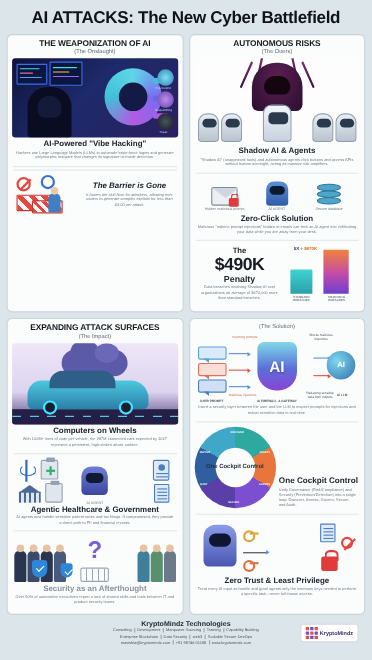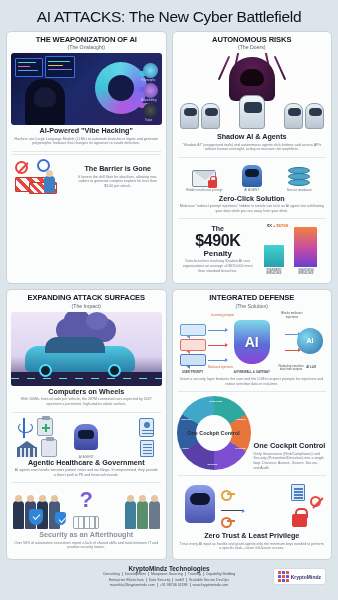--- a/index.html
+++ b/index.html
@@ -8,21 +8,21 @@
     font-family:"Liberation Sans", sans-serif;
     background:#dce5ea;
     overflow:hidden;
     position:relative;
   }
   .page { width:338px; height:600px; position:relative; padding:4px 6px 0; }
 
   .main-title {
     text-align:center;
     font-size:15.5px;
-    font-weight:normal;
+    font-weight:bold;
     color:#101418;
     letter-spacing:-0.3px;
     padding:5px 0 6px;
     line-height:1;
   }
 
   .grid { display:grid; grid-template-columns:1fr 1fr; gap:5px; }
   .card {
     background:#fbfcfc;
     border:1px solid #c9d4da;
@@ -273,21 +273,21 @@
       <div class="block">
         <div class="hdg">AI-Powered "Vibe Hacking"</div>
         <div class="body-txt">Hackers use Large Language Models (LLMs) to automate brute-force logins and generate polymorphic malware that changes its signature to evade detection.</div>
       </div>
 
       <div class="divider"></div>
 
 
       <div class="divider"></div>
 
-      <div class="block" style="display:flex;align-items:center;gap:3px;">
+      <div class="block" style="display:flex;align-items:center;gap:3px;font-style:italic;">
         <div class="barscene" style="width:60px;flex:none;">
           <div class="noent" style="left:4px;top:2px;"></div>
           <div class="gearIc" style="left:26px;top:0px;"></div>
           <div class="barrier"></div>
           <div class="barrier2"></div>
           <div class="worker"></div>
         </div>
         <div style="flex:1;">
           <div class="hdg">The Barrier is Gone</div>
           <div class="body-txt">It lowers the skill floor for attackers, allowing non-coders to generate complex exploits for less than $3.00 per attack.</div>
@@ -421,21 +421,20 @@
           <div class="per" style="right:26px;background:#3f7f9c;"></div>
           <div class="per" style="right:14px;background:#5a8f6b;"></div>
           <div class="per" style="right:2px;background:#6b7a8b;"></div>
         </div>
         <div class="hdg gray">Security as an Afterthought</div>
         <div class="body-txt">Over 50% of automotive executives report a lack of shared skills and tools between IT and product security teams.</div>
       </div>
     </div>
 
     <div class="card">
-      <div class="card-title">INTEGRATED DEFENSE</div>
       <div class="card-sub">(The Solution)</div>
 
       <div class="flow">
         <div class="bubble" style="left:3px;top:12px;border-color:#5b9fd8;background:#dbeaf8;color:#5b9fd8;"></div>
         <div class="bubble" style="left:3px;top:27px;border-color:#e0705c;background:#fadfd9;color:#e0705c;"></div>
         <div class="bubble" style="left:3px;top:42px;border-color:#4a7fc0;background:#cfe0f5;color:#4a7fc0;"></div>
         <div class="flw-lbl b" style="left:0;bottom:-1px;width:32px;">USER PROMPT</div>
         <div class="flw-lbl" style="left:32px;top:2px;width:28px;color:#d06a4c;">Incoming prompts</div>
         <div class="flw-lbl" style="left:30px;bottom:4px;width:28px;color:#d06a4c;">Malicious injections</div>
         <div class="ar" style="left:31px;top:18px;width:18px;"></div>

